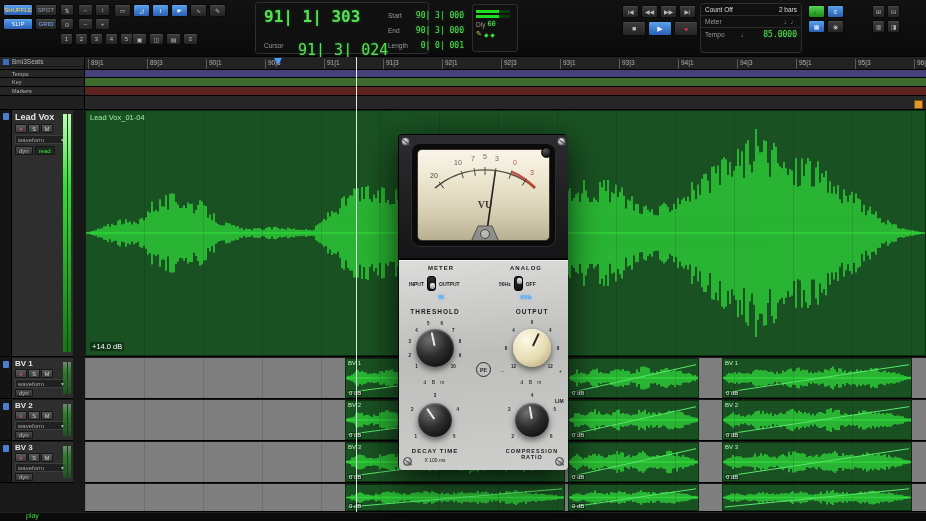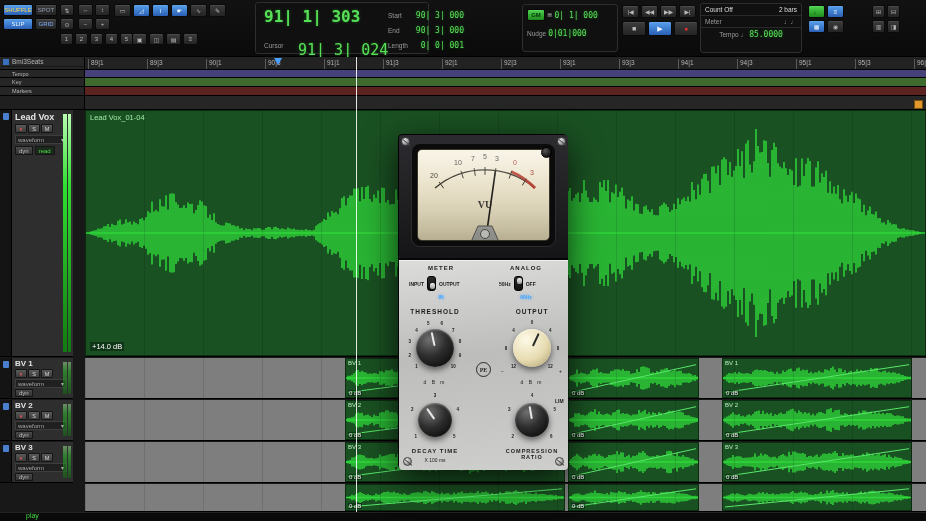--- a/index.html
+++ b/index.html
@@ -141,32 +141,33 @@
             <span class="glabel">End</span>
             <span class="lcd" style="font-size:8px">90| 3| 000</span>
           </div>
         <div class="rowflex" style="justify-content:space-between">
             <span class="glabel">Length</span>
             <span class="lcd" style="font-size:8px">0| 0| 001</span>
           </div>
       </div>
     </div>
 
-
-    <div class="panel" style="left:522px;top:4px;width:96px;height:48px;padding:4px">
+    <div class="panel" style="left:472px;top:4px;width:46px;height:48px;padding:3px">
+      <div class="hbar"></div>
+      <div class="hbar"></div>
       <div class="rowflex">
-        <button class="tbtn green" style="width:18px;height:12px;font-weight:bold">GM</button>
-        <span class="glabel">≣</span>
-        <span class="lcd" style="font-size:8px">0| 1| 000</span>
-      </div>
-      <div class="rowflex" style="margin-top:8px">
-        <span class="glabel">Nudge</span>
-        <span class="lcd" style="font-size:8px">0|01|000</span>
-      </div>
-    </div>
+          <span class="glabel">Dly</span>
+          <span class="lcd" style="font-size:7px">60</span>
+        </div>
+      <div class="rowflex" style="margin-top:2px">
+          <span style="color:#d8c24a;font-size:7px">✎</span>
+          <span style="color:#3adb3a;font-size:6px">◆ ◆</span>
+        </div>
+    </div>
+
 
     <div class="abs" style="left:622px;top:5px">
       <div class="rowflex">
         <button class="tbtn" style="width:17px;height:13px">|◀</button>
         <button class="tbtn" style="width:17px;height:13px">◀◀</button>
         <button class="tbtn" style="width:17px;height:13px">▶▶</button>
         <button class="tbtn" style="width:17px;height:13px">▶|</button>
       </div>
       <div class="rowflex" style="margin-top:3px">
         <button class="tbtn" style="width:24px;height:15px;font-size:7px">■</button>
@@ -177,21 +178,21 @@
 
     <div class="panel" style="left:700px;top:3px;width:102px;height:50px">
       <div class="rowflex" style="justify-content:space-between;padding:2px 4px;border-bottom:1px solid #2a2a2a">
         <span style="color:#ddd;font-size:6.5px">Count Off</span>
         <span style="color:#ddd;font-size:6.5px">2 bars</span>
       </div>
       <div class="rowflex" style="justify-content:space-between;padding:2px 4px;border-bottom:1px solid #2a2a2a">
         <span class="glabel">Meter</span>
         <span class="glabel">♩♩</span>
       </div>
-      <div class="rowflex" style="justify-content:center;padding:2px 4px">
+      <div class="rowflex" style="justify-content:space-between;padding:2px 4px">
         <span class="glabel">Tempo</span>
         <span class="glabel">♩</span>
         <span class="lcd" style="font-size:8px">85.0000</span>
       </div>
     </div>
 
     <div class="abs" style="left:808px;top:5px;display:grid;grid-template-columns:17px 17px;grid-auto-rows:13px;gap:2px">
       <button class="tbtn green">♩</button>
       <button class="tbtn blue">≡</button>
       <button class="tbtn blue">▦</button>

